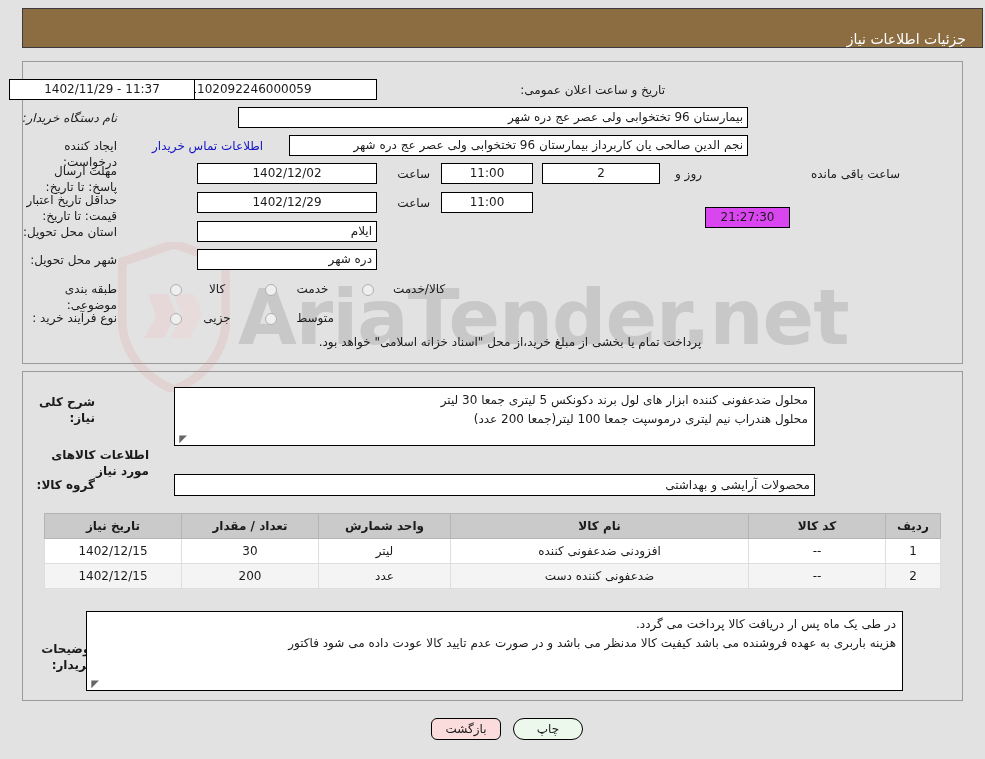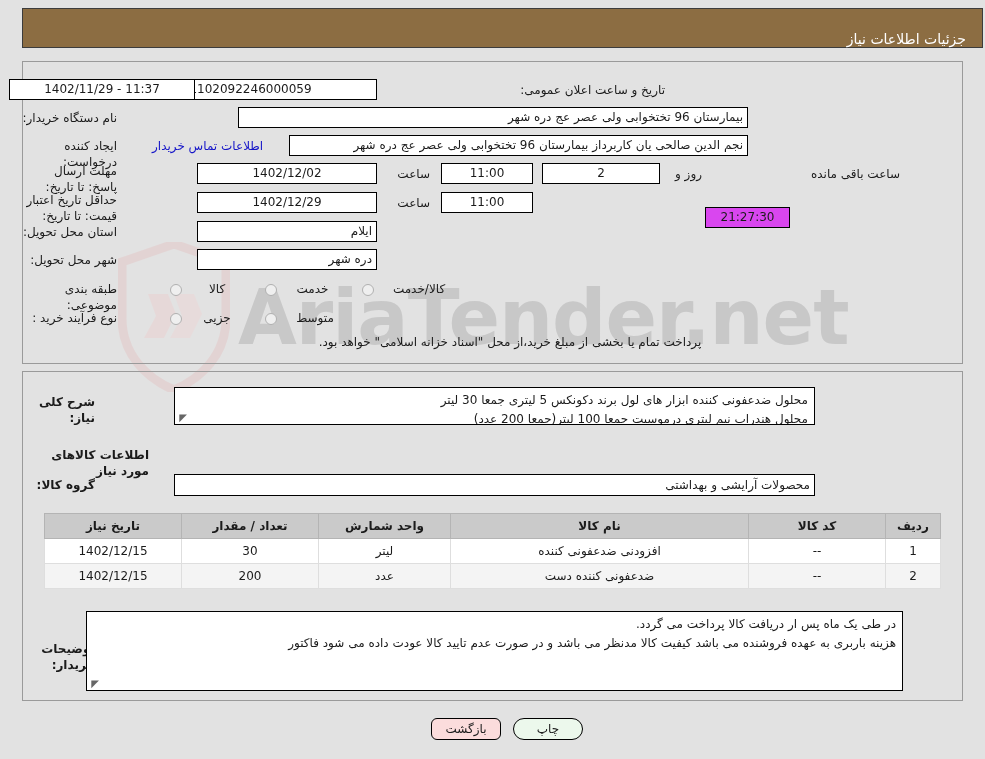--- a/index.html
+++ b/index.html
@@ -218,21 +218,21 @@
   <span>جزئیات اطلاعات نیاز</span>
 </div>
 
 <div class="panel" id="panel-top"></div>
 
 <div class="lbl" style="right:868px; top:82px; width:95px;">شماره نیاز:</div>
 <div class="fld" style="right:608px; top:79px; width:253px;">1102092246000059</div>
 <div class="lbl" style="right:320px; top:82px; width:160px;">تاریخ و ساعت اعلان عمومی:</div>
 <div class="fld" style="right:790px; left:106px; top:79px; width:186px;">11:37 - 1402/11/29</div>
 
-<div class="lbl" style="right:868px; top:110px; width:95px;">نام دستگاه خریدار:</div>
+<div class="lbl" style="right:868px; top:110px; width:95px;font-style:italic;">نام دستگاه خریدار:</div>
 <div class="fld rtltext" style="right:237px; left:238px; top:107px;">بیمارستان 96 تختخوابی ولی عصر عج دره شهر</div>
 
 <div class="lbl" style="right:868px; top:138px; width:95px;">ایجاد کننده درخواست:</div>
 <div class="fld rtltext" style="right:237px; left:289px; top:135px;">نجم الدین صالحی یان کاربرداز بیمارستان 96 تختخوابی ولی عصر عج دره شهر</div>
 <div class="link" style="left:152px; top:139px;">اطلاعات تماس خریدار</div>
 
 <div class="lbl" style="right:868px; top:163px; width:95px;">مهلت ارسال پاسخ: تا تاریخ:</div>
 <div class="fld" style="right:608px; top:163px; width:180px;">1402/12/02</div>
 <div class="lbl" style="right:555px; top:166px; width:45px;">ساعت</div>
 <div class="fld" style="right:452px; top:163px; width:92px;">11:00</div>
@@ -263,21 +263,21 @@
 <div class="lbl" style="right:868px; top:310px; width:95px;">نوع فرآیند خرید :</div>
 <span class="radio" style="right:803px; top:313px;"></span>
 <div class="lbl cen" style="right:742px; top:310px; width:52px;">جزیی</div>
 <span class="radio" style="right:708px; top:313px;"></span>
 <div class="lbl cen" style="right:640px; top:310px; width:60px;">متوسط</div>
 <div class="lbl" style="right:90px; left:125px; top:334px; text-align:center;">پرداخت تمام یا بخشی از مبلغ خرید،از محل "اسناد خزانه اسلامی" خواهد بود.</div>
 
 <div class="panel" id="panel-bottom"></div>
 
 <div class="lbl bold" style="right:890px; top:394px; width:73px;">شرح کلی نیاز:</div>
-<div class="ta" style="right:170px; left:174px; top:387px; height:38px;">
+<div class="ta" style="right:170px; left:174px; top:387px; height:59px;">
   <div>محلول ضدعفونی کننده ابزار های لول برند دکونکس 5 لیتری جمعا 30 لیتر</div>
   <div>محلول هندراب نیم لیتری درموسپت جمعا 100 لیتر(جمعا 200 عدد)</div>
   <span class="resize">◤</span>
 </div>
 
 <div class="lbl bold" style="right:836px; top:447px; width:127px;">اطلاعات کالاهای مورد نیاز</div>
 
 <div class="lbl bold" style="right:890px; top:477px; width:73px;">گروه کالا:</div>
 <div class="fld rtltext" style="right:170px; left:174px; top:474px; height:22px; line-height:20px;">محصولات آرایشی و بهداشتی</div>
 

